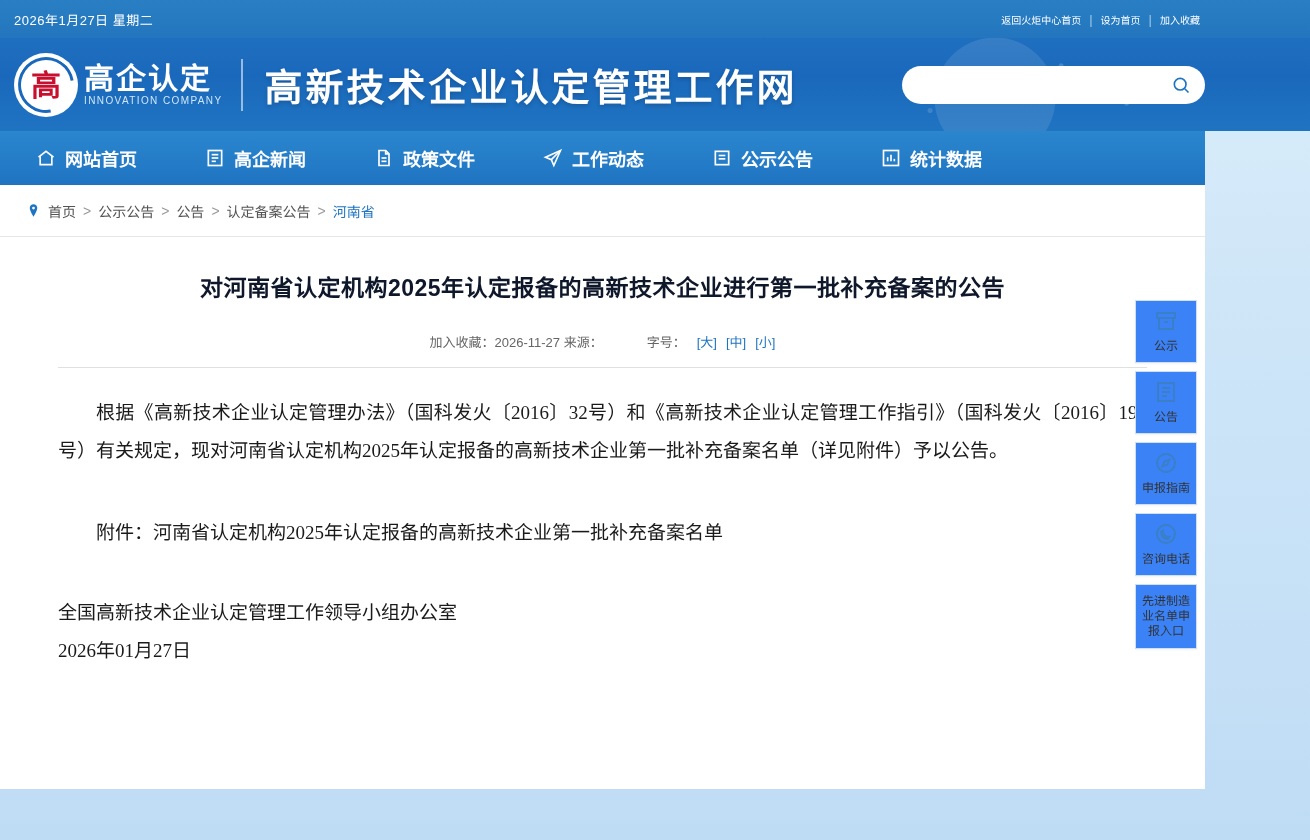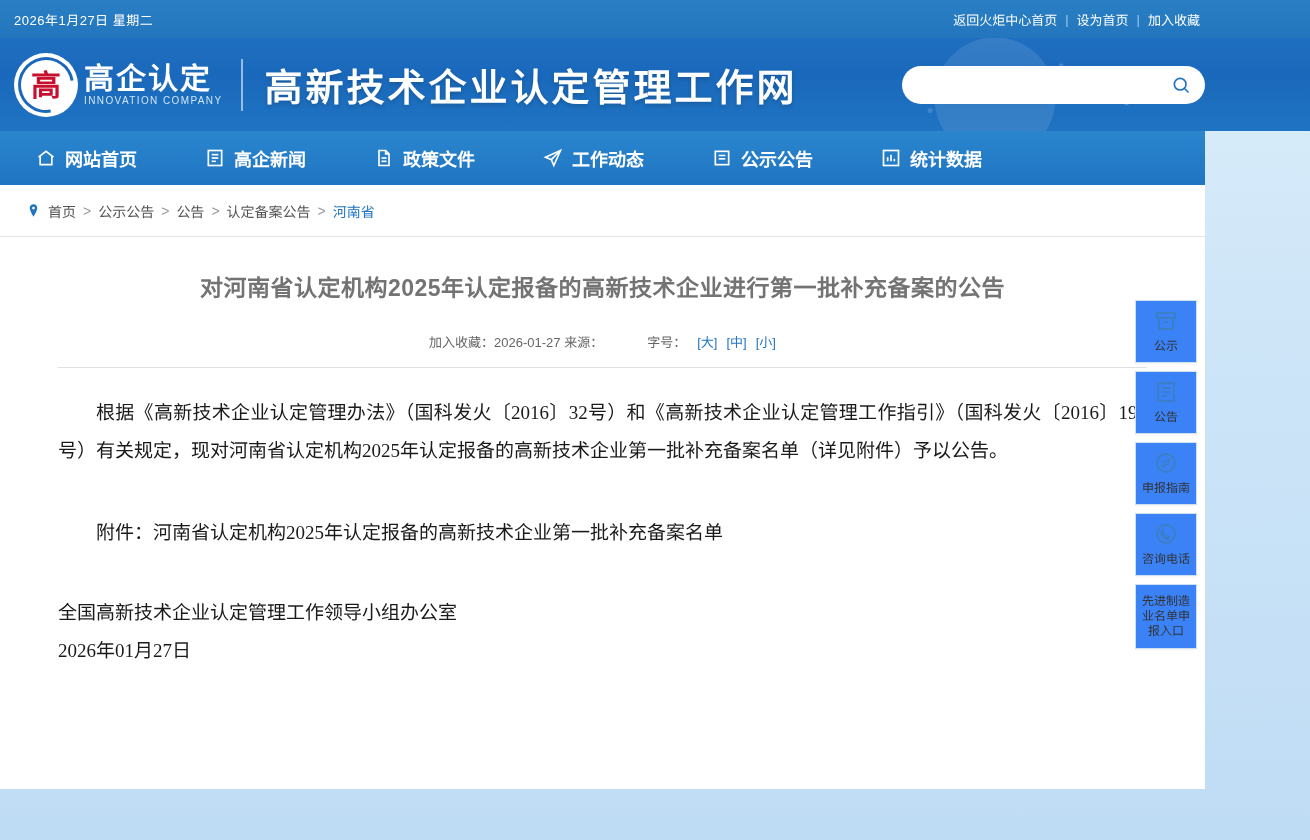--- a/index.html
+++ b/index.html
@@ -21,21 +21,21 @@
     color: #ffffff;
     display: flex;
     align-items: center;
     justify-content: space-between;
     padding: 0 110px 0 14px;
     font-size: 13px;
   }
   .topbar .date { letter-spacing: .5px; }
   .topbar .links { display: flex; align-items: center; gap: 8px; }
   .topbar .links a {
-    color: #ffffff; text-decoration: none; font-size: 13px; text-align: right;
+    color: #ffffff; text-decoration: none; font-size: 10px; text-align: right;
   }
   .topbar .sep { color: #9fc9e8; }
 
   
   .header {
     position: relative;
     height: 93px;
     background:
       radial-gradient(circle at 76% 55%, rgba(255,255,255,.20) 0 2px, transparent 3px),
       radial-gradient(circle at 81% 30%, rgba(255,255,255,.18) 0 2px, transparent 3px),
@@ -133,21 +133,21 @@
     font-size: 14px; color: #555;
     border-bottom: 1px solid #e6e6e6;
   }
   .crumb .pin { width: 15px; height: 15px; color: #1f74c2; }
   .crumb a { color: #555; text-decoration: none; }
   .crumb a.active { color: #1f74c2; }
   .crumb .gt { color: #999; }
 
   .article { padding: 34px 58px 0 58px; }
   .art-title {
-    text-align: center; font-size: 23px; font-weight: 700; color: #737373;
+    text-align: center; font-size: 23px; font-weight: 700; color: #0f172a;
     letter-spacing: .5px; line-height: 1.5;
     font-family: "Liberation Sans", sans-serif;
   }
   .art-meta {
     display: flex; align-items: center; justify-content: center; gap: 44px;
     margin-top: 26px; font-size: 13px; color: #666;
     padding-bottom: 16px;
     border-bottom: 1px solid #e0e0e0;
   }
   .art-meta .sizes { display: flex; align-items: center; gap: 9px; }
@@ -294,21 +294,21 @@
       <a href="#">认定备案公告</a>
       <span class="gt">&gt;</span>
       <a href="#" class="active">河南省</a>
     </div>
 
     <div class="article">
       <div class="art-title">对河南省认定机构2025年认定报备的高新技术企业进行第一批补充备案的公告</div>
 
       <div class="art-meta">
         <div>
-          <span>加入收藏：</span><span>2026-01-27</span>
+          <span>加入收藏：</span><span>2026-11-27</span>
           <span>来源：</span>
         </div>
         <div class="sizes">
           <b>字号：</b>
           <a href="#">[大]</a>
           <a href="#">[中]</a>
           <a href="#">[小]</a>
         </div>
       </div>
 

